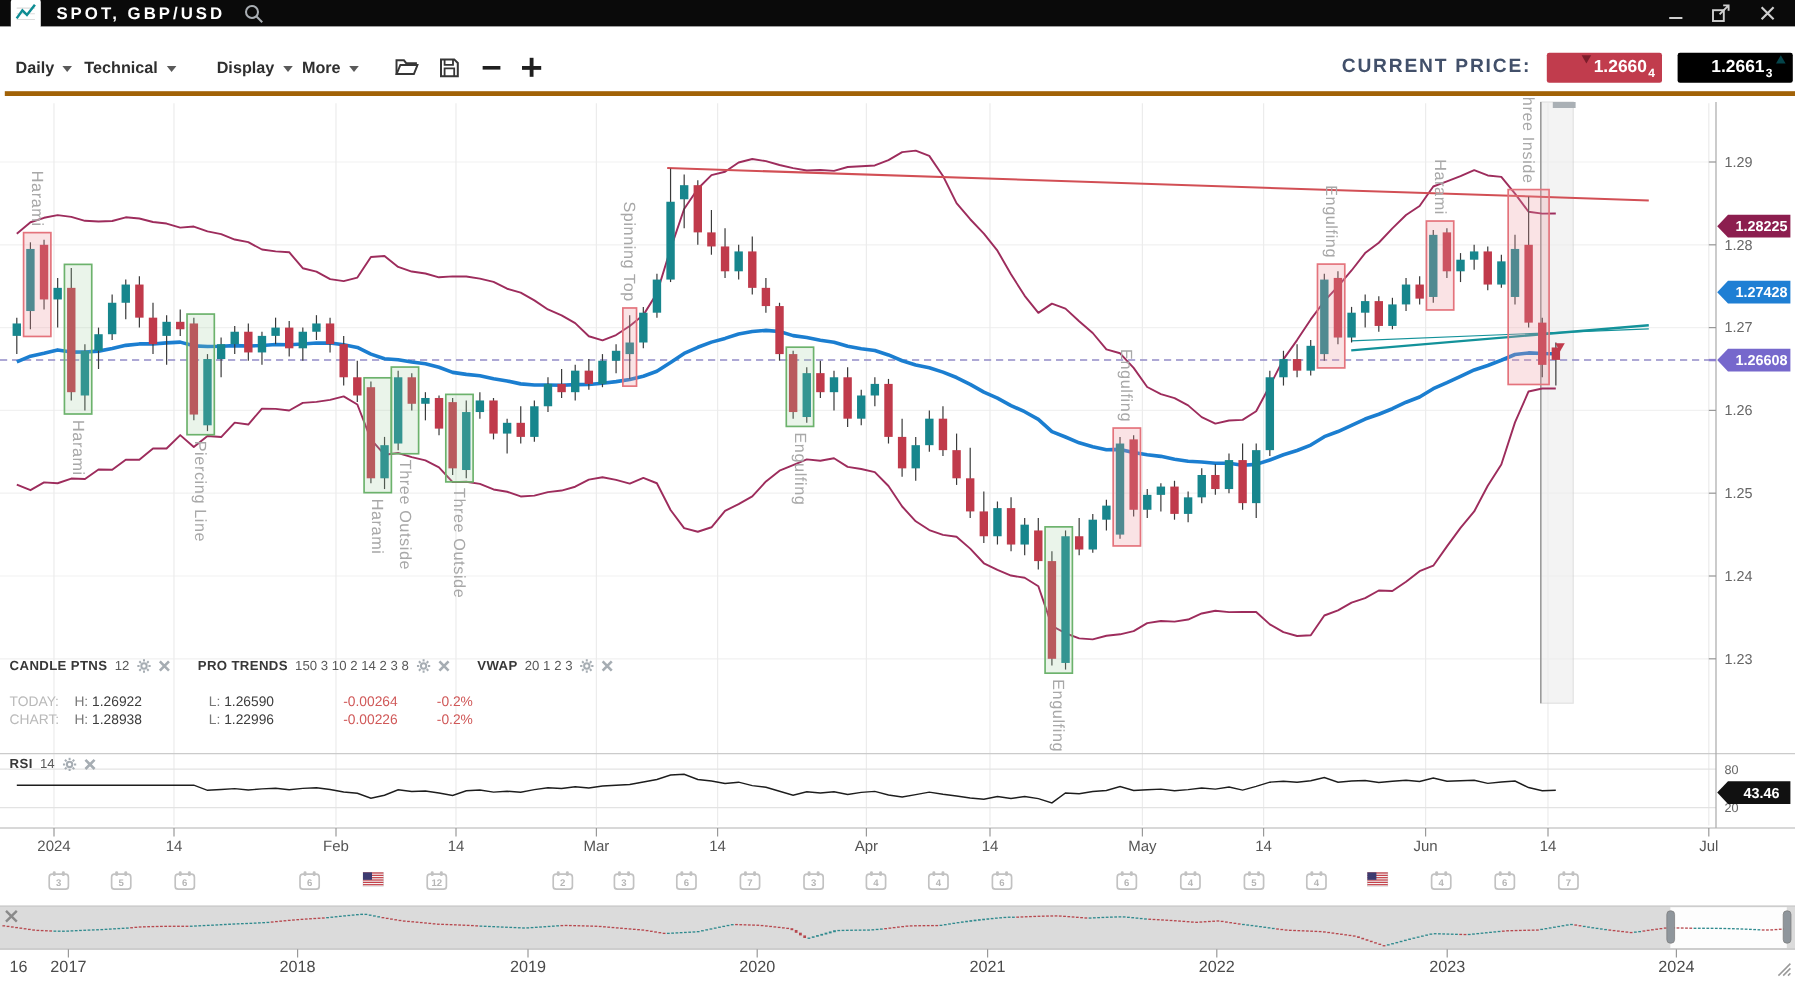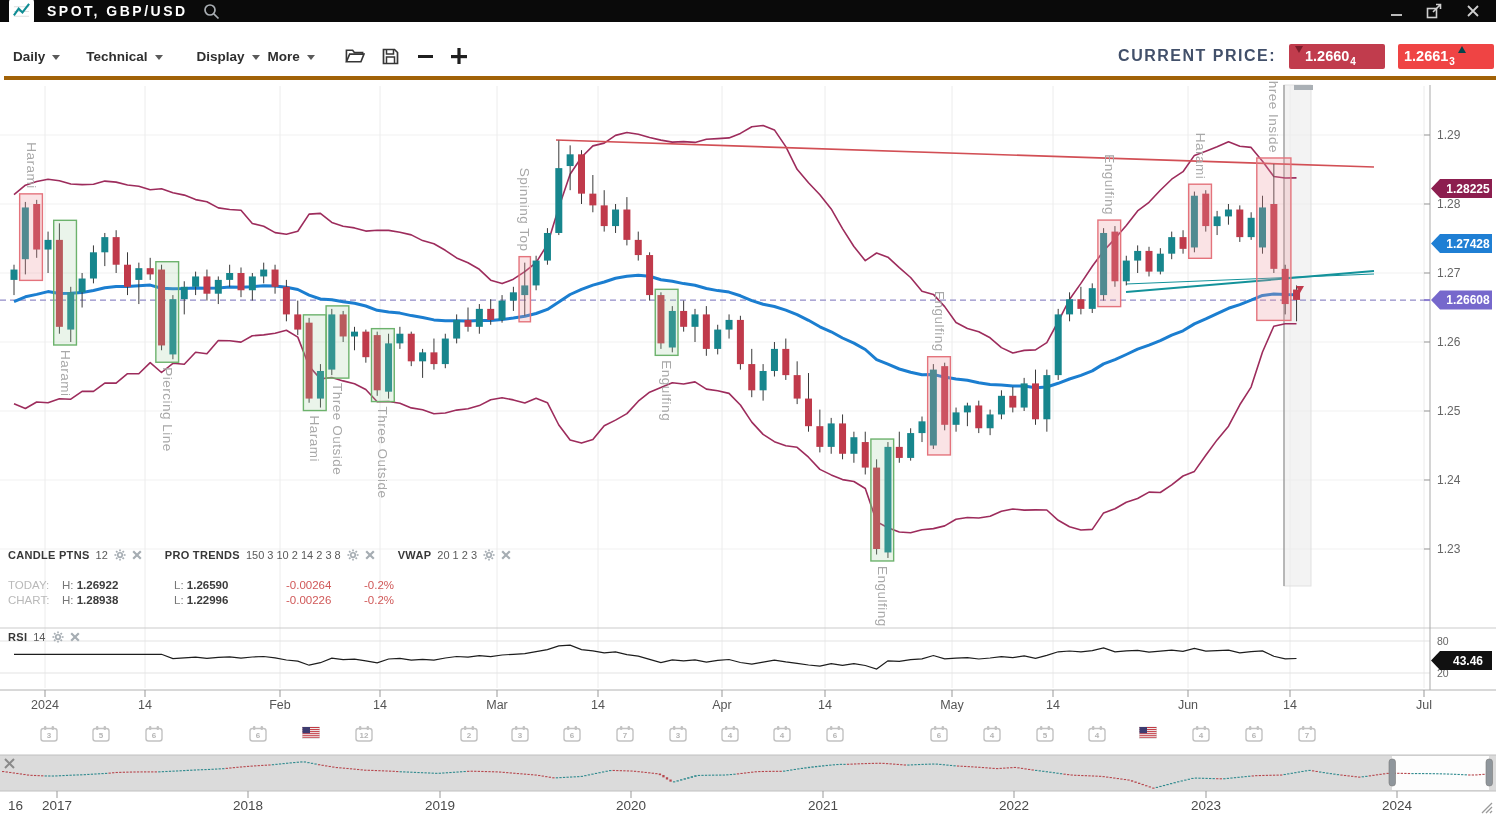--- a/index.html
+++ b/index.html
@@ -18,39 +18,39 @@
   .win-controls span{display:flex;align-items:center;cursor:default}
 
   .toolbar{position:absolute;left:4px;top:36px;width:100%;height:40px;background:#fff;
            border-bottom:4px solid #a16207;display:flex;align-items:center;z-index:6}
   .menu{display:flex;align-items:center;gap:7px;font-size:13.5px;font-weight:700;color:#2f2f2f}
   .menu .caret{width:0;height:0;border-left:4.5px solid transparent;border-right:4.5px solid transparent;
                border-top:5.5px solid #5a5a5a;margin-top:2px}
   .tbi{display:flex;align-items:center}
   .cp-area{position:absolute;right:6px;top:0;height:40px;display:flex;align-items:center;gap:13px}
   .cp-label{font-size:16px;font-weight:700;color:#42506a;letter-spacing:1.5px}
-  .price-badge{display:inline-flex;align-items:center;justify-content:flex-start;min-width:84px;height:25px;
+  .price-badge{display:inline-flex;align-items:center;justify-content:flex-end;min-width:84px;height:25px;
                color:#fff;font-size:14.5px;font-weight:700;border-radius:2px;padding:0 6px}
   .pb-sub{font-size:10px;align-self:flex-end;margin-bottom:2px;margin-left:1px}
   .pb-arr-dn{width:0;height:0;border-left:4px solid transparent;border-right:4px solid transparent;
              border-top:7px solid #7d1d2b;align-self:flex-start;margin:2px 2px 0 0}
   .pb-arr-up{width:0;height:0;border-left:4px solid transparent;border-right:4px solid transparent;
              border-bottom:7px solid #05444a;align-self:flex-start;margin:2px 0 0 3px}
 
   .indrow{position:absolute;left:8px;display:flex;align-items:flex-end;gap:7px;z-index:4;
           font-size:11px;color:#3a3a3a;white-space:nowrap}
   .ig{display:flex;align-items:center;gap:6px;margin-right:16px}
   .indname{font-weight:700;letter-spacing:.3px;color:#383838}
   .indparams{color:#5a5a5a}
   .icon-btn{display:flex;align-items:center;cursor:default}
 
   .statrow{position:absolute;left:8px;display:flex;align-items:flex-start;z-index:4;font-size:11.5px}
   .stat-tag{width:54px;color:#b9b9b9}
   .stat-kv{width:112px;color:#777}
-  .stat-kv .v{color:#3c3c3c;font-weight:700}
+  .stat-kv .v{color:#3c3c3c;font-weight:400}
   .neg{width:78px;color:#d05858}
 </style>
 </head>
 <body>
 
 <svg id="svg" width="1496" height="822">
     <g>
       <line x1="0" y1="135" x2="1430" y2="135" stroke="#f1f1f1"></line>
       <line x1="0" y1="204.00000000000006" x2="1430" y2="204.00000000000006" stroke="#f1f1f1"></line>
       <line x1="0" y1="273.0000000000001" x2="1430" y2="273.0000000000001" stroke="#f1f1f1"></line>
@@ -1040,21 +1040,21 @@
         </svg>
     </span>
   </div>
 </div>
 
 <div class="toolbar">
   <div class="menu" style="margin-left:9px">
     <span>Daily</span>
       <span class="caret"></span>
   </div>
-  <div class="menu" style="margin-left:26px">
+  <div class="menu" style="margin-left:10px">
     <span>Technical</span>
       <span class="caret"></span>
   </div>
   <div class="menu" style="margin-left:34px">
     <span>Display</span>
       <span class="caret"></span>
   </div>
   <div class="menu" style="margin-left:8px">
     <span>More</span>
       <span class="caret"></span>
@@ -1082,21 +1082,21 @@
         <rect x="6.4" width="3.2" height="16" fill="#1f1f1f"></rect>
       </svg>
   </span>
   <div class="cp-area">
     <span class="cp-label">CURRENT PRICE:</span>
     <span class="price-badge" style="background:#c13c4d">
         <span class="pb-arr-dn"></span>
         <span>1.2660</span>
         <span class="pb-sub">4</span>
       </span>
-    <span class="price-badge" style="background:#ef4444">
+    <span class="price-badge" style="background:#000000">
         <span>1.2661</span>
         <span class="pb-sub">3</span>
         <span class="pb-arr-up"></span>
       </span>
   </div>
 </div>
 
 <div class="indrow" style="top:549px">
   <span class="ig">
     <span class="indname">CANDLE PTNS</span>

